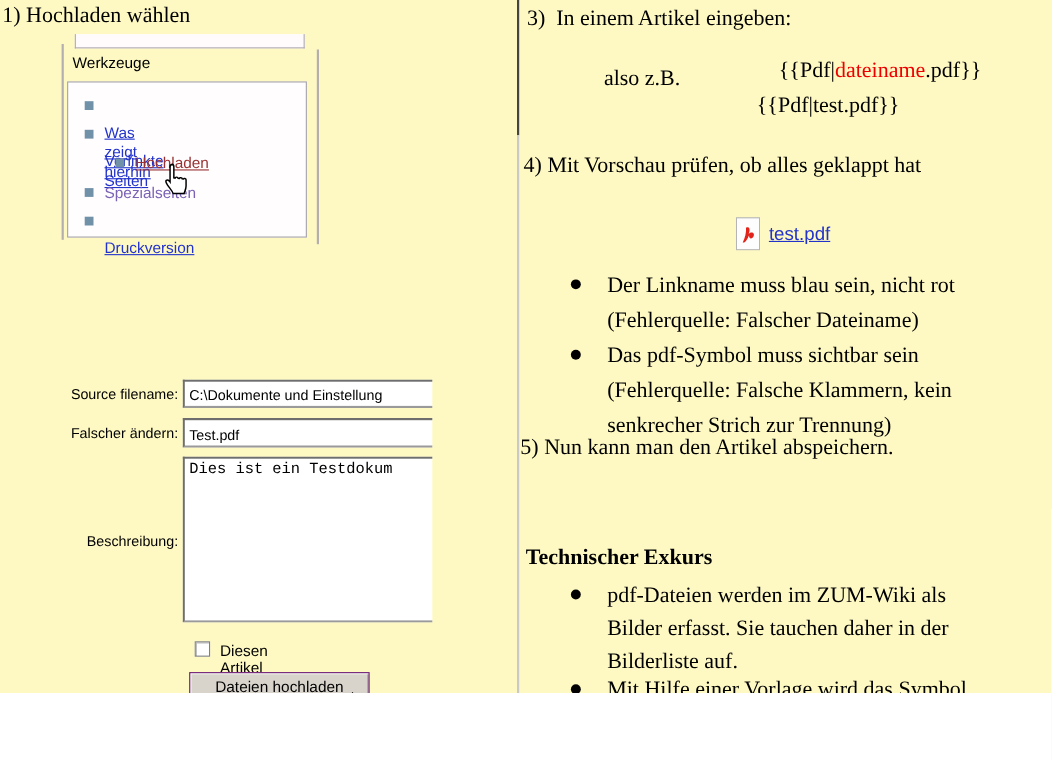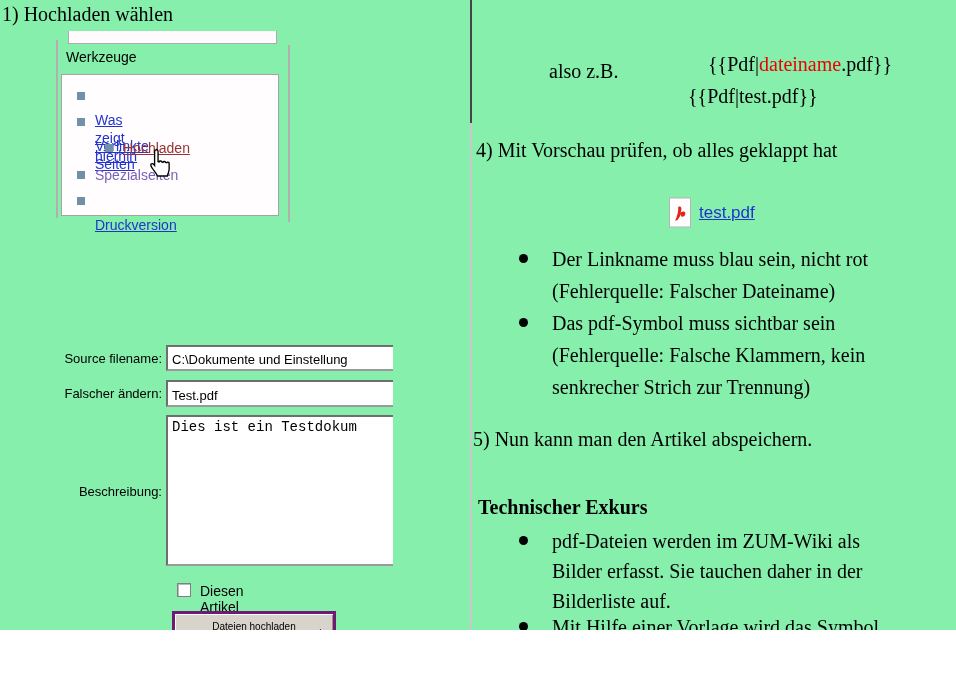--- a/index.html
+++ b/index.html
@@ -1,16 +1,16 @@
 <!DOCTYPE html>
 <html style="--link-blue: #2233cc; --visited-red: #993333; --visited-purple: #7a62b5; --error-red: #ee0000; --bullet-square: #7191a8; --pdf-red: #e2231a;"><head>
 <meta charset="utf-8">
 <style>
   html,body{margin:0;padding:0;background:#fff;}
-  #screen{position:relative;width:956px;height:630px;background:#86efac;overflow:hidden;
+  #screen{position:relative;width:956px;height:630px;background:#fef9c3;overflow:hidden;
           font-family:"Liberation Serif",serif;color:#000;}
   .abs{position:absolute;}
   .serif{font-family:"Liberation Serif",serif;font-size:20px;line-height:23px;white-space:pre-wrap;}
   .sans{font-family:"Liberation Sans",sans-serif;}
 
   
   .vline{background:#b5aeae;width:2px;}
   .partial-box{border:1px solid #b0aab0;border-top:none;background:#fffbfd;}
   .tools-box{border:1px solid #a6a2a6;background:#fffdfe;}
   .tool-item{position:absolute;display:flex;align-items:flex-start;gap:10px;}
@@ -22,23 +22,23 @@
 
   
   .fldlabel{font-family:"Liberation Sans",sans-serif;font-size:13px;text-align:right;width:142px;left:20px;}
   .clip{overflow:hidden;}
   .win-input,.win-textarea{box-sizing:border-box;background:#fff;margin:0;
      border:2px solid;border-color:#6e6e6e #d8d8d8 #9a9a9a #6e6e6e;
      font-family:"Liberation Sans",sans-serif;font-size:13px;color:#000;padding:3px 2px 0 4px;outline:none;}
   .win-textarea{font-family:"Liberation Mono","DejaVu Sans Mono",monospace;font-size:14px;resize:none;overflow:hidden;padding-top:2px;}
   .checkbox{box-sizing:border-box;width:14px;height:14px;background:#fff;border:1px solid #808080;
      box-shadow:inset 1px 1px 0 #b9b9b9;}
-  .win-button{box-sizing:border-box;background:#d8d4cc;border:3px solid #701a75;
+  .win-button{box-sizing:border-box;background:#d8d4cc;border:1px solid #701a75;
      box-shadow:inset 1px 1px 0 #ffffff, inset -1px -1px 0 #989288;
-     font-family:"Liberation Sans",sans-serif;font-size:10px;text-align:center;line-height:25px;cursor:pointer;}
+     font-family:"Liberation Sans",sans-serif;font-size:14px;text-align:center;line-height:25px;cursor:pointer;}
 
   
   .divider-dark{background:#454545;width:2px;}
   .divider-light{background:#c9c9c9;width:2px;}
   .code-red{color:var(--error-red);}
   .dot-bullet-row{position:absolute;display:flex;gap:24px;}
   .dot{width:9px;height:9px;border-radius:50%;background:#000;flex:none;margin-top:11px;}
   .btxt{white-space:pre-wrap;font-size:20px;}
   .lh32{line-height:32px;}
   .lh30{line-height:30px;}
@@ -109,20 +109,21 @@
     <div class="abs win-button" style="left:172px;top:611px;width:164px;height:27px;">Dateien hochladen</div>
 
     <svg class="abs" style="left:317px;top:629px;" width="24" height="29" viewBox="0 0 20 24">
       <path d="M3 1 L3 18.6 L7.3 14.5 L10.2 21.4 L13.1 20 L10.2 13.4 L15.6 13.2 Z" fill="#fff" stroke="#000" stroke-width="1.1"></path>
     </svg>
   </div>
 
   <div class="abs divider-dark" style="left:470px;top:0;height:123px;"></div>
   <div class="abs divider-light" style="left:470px;top:123px;height:568px;"></div>
 
+  <div class="abs serif" style="left:479px;top:6px;">3)  In einem Artikel eingeben:</div>
 
   <div class="abs serif" style="left:688px;top:30px;">
     <span>{{Pdf|</span><span class="code-red">dateiname</span><span>.pdf}}</span>
   </div>
 
   <div class="abs serif" style="left:549px;top:60px;">also z.B.</div>
   <div class="abs serif" style="left:688px;top:85px;">{{Pdf|test.pdf}}</div>
 
   <div class="abs serif" style="left:476px;top:139px;">4) Mit Vorschau prüfen, ob alles geklappt hat</div>
 
@@ -139,21 +140,21 @@
     <div class="btxt serif lh32" style="width:420px;">Der Linkname muss blau sein, nicht rot
 (Fehlerquelle: Falscher Dateiname)</div>
   </div>
   <div class="dot-bullet-row" style="left:519px;top:307px;">
     <span class="dot"></span>
     <div class="btxt serif lh32" style="width:420px;">Das pdf-Symbol muss sichtbar sein
 (Fehlerquelle: Falsche Klammern, kein
 senkrecher Strich zur Trennung)</div>
   </div>
 
-  <div class="abs serif" style="left:473px;top:428px;">5) Nun kann man den Artikel abspeichern.</div>
+  <div class="abs serif" style="left:473px;top:396px;">5) Nun kann man den Artikel abspeichern.</div>
 
   <div class="abs serif bold" style="left:478px;top:496px;">Technischer Exkurs</div>
 
   <div class="dot-bullet-row" style="left:519px;top:526px;">
     <span class="dot" style="margin-top:10px;"></span>
     <div class="btxt serif lh30" style="width:430px;">pdf-Dateien werden im ZUM-Wiki als
 Bilder erfasst. Sie tauchen daher in der
 Bilderliste auf.</div>
   </div>
   <div class="dot-bullet-row" style="left:519px;top:612px;">

